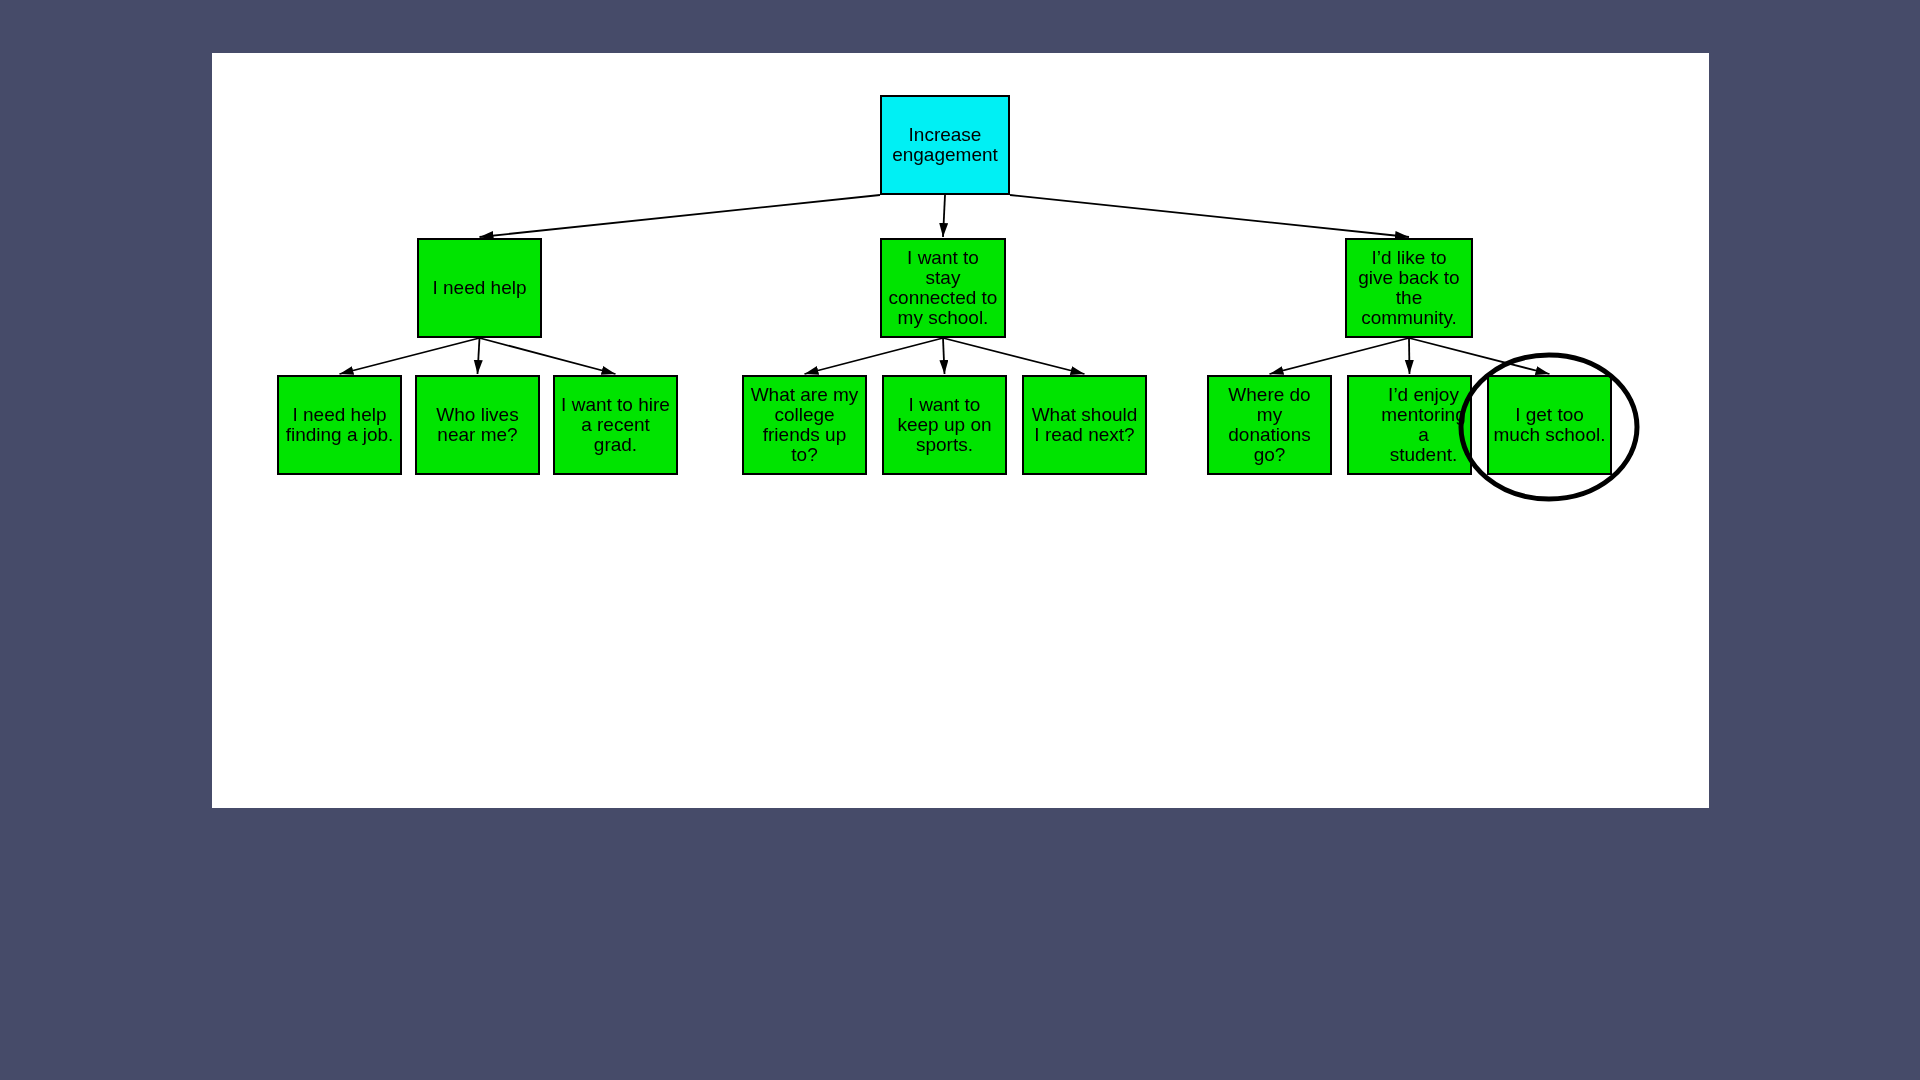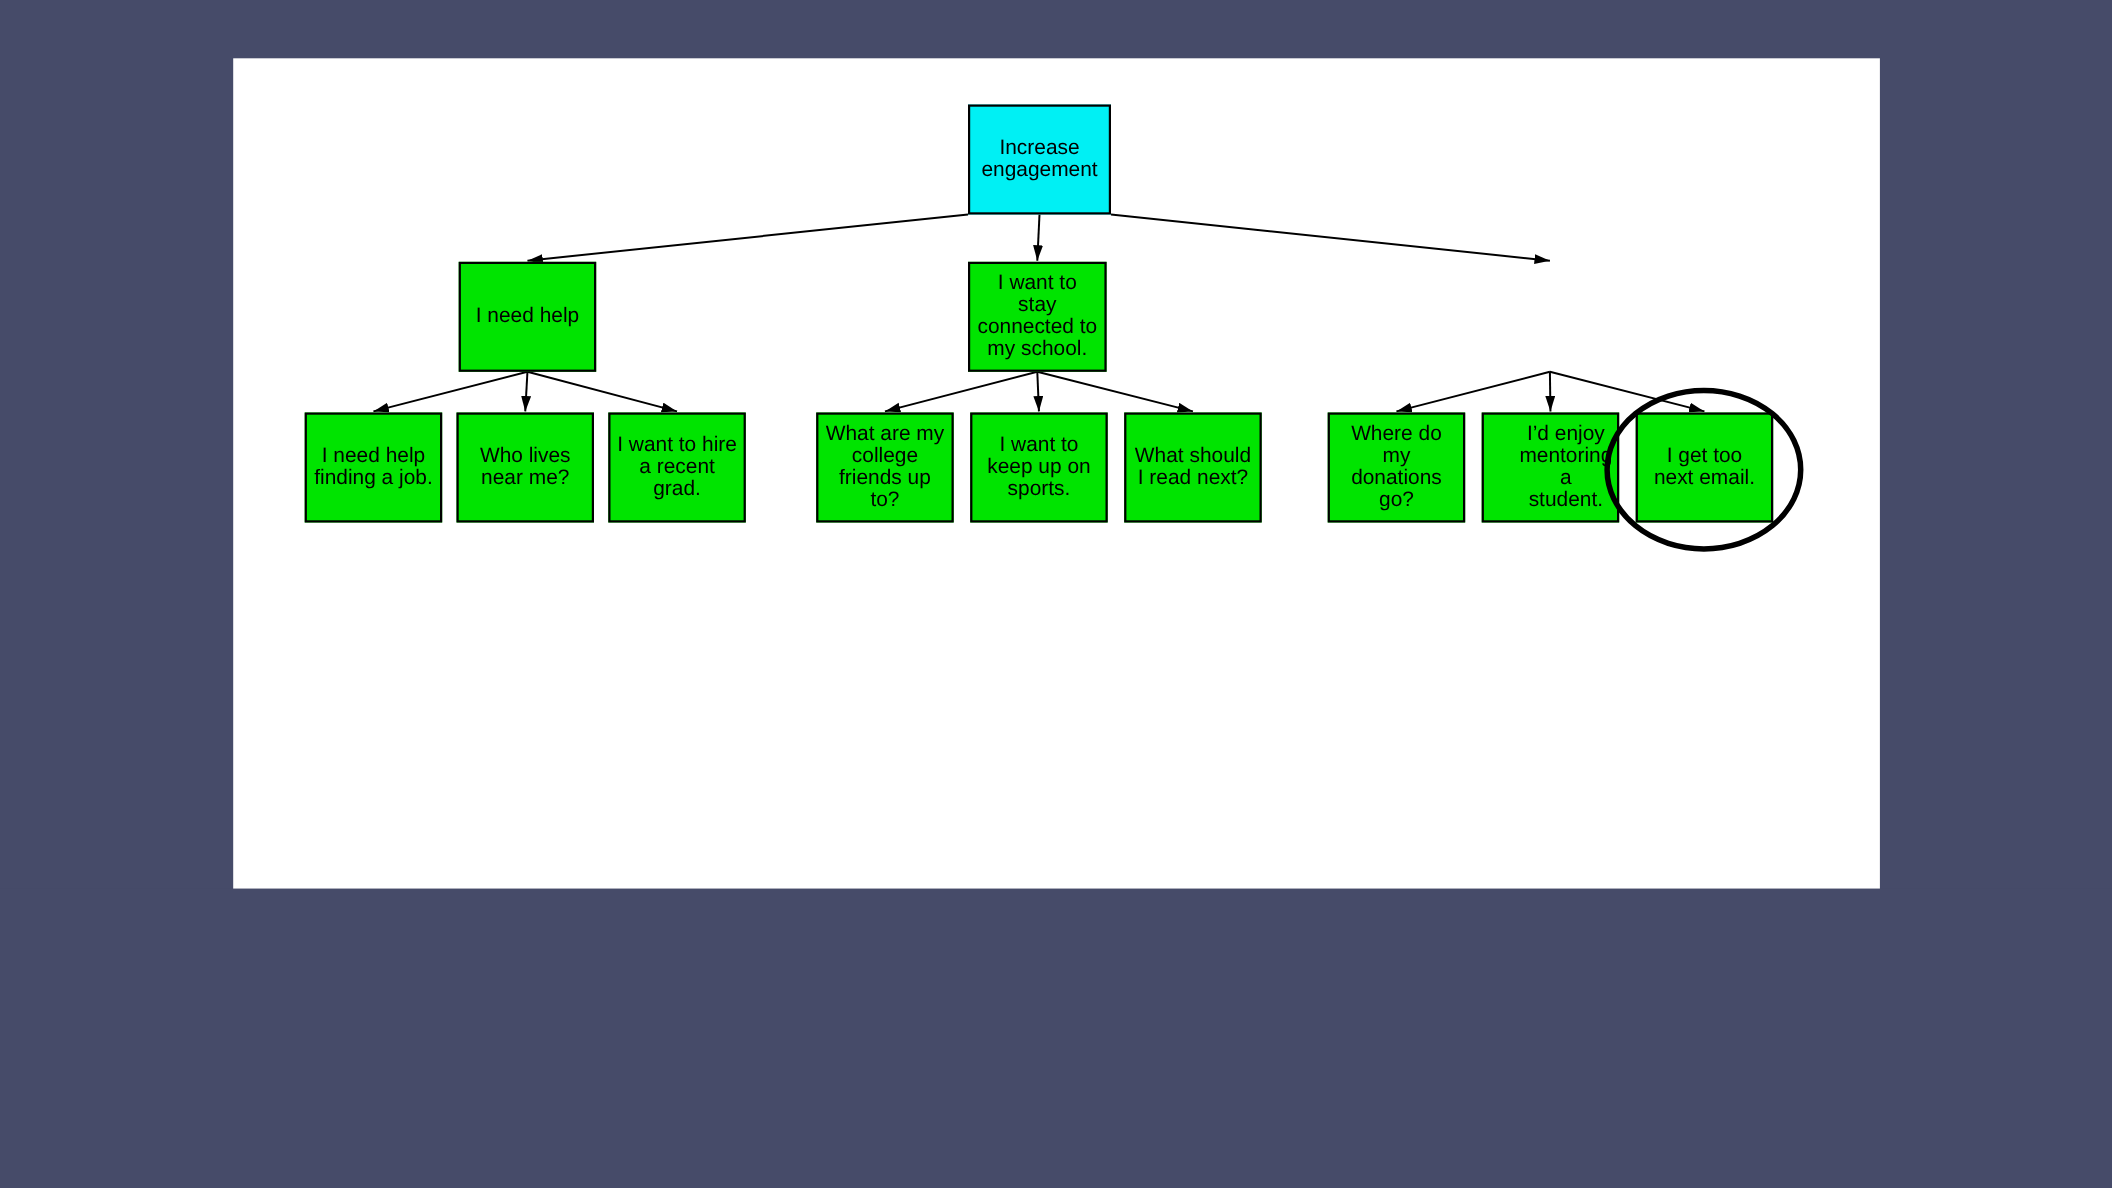--- a/index.html
+++ b/index.html
@@ -91,20 +91,24 @@
   </svg>
 
   <div class="layer" id="nodes-layer">
       <div class="node" style="left: 880px; top: 95px; width: 130px; height: 100px; background: rgb(0, 240, 244); border-color: rgb(0, 0, 0); color: rgb(0, 0, 0);"><span>Increase
 engagement</span></div>
       <div class="node" style="left: 417px; top: 238px; width: 125px; height: 100px; background: rgb(0, 228, 0); border-color: rgb(0, 0, 0); color: rgb(0, 0, 0);"><span>I need help</span></div>
       <div class="node" style="left: 880px; top: 238px; width: 126px; height: 100px; background: rgb(0, 228, 0); border-color: rgb(0, 0, 0); color: rgb(0, 0, 0);"><span>I want to
 stay
 connected to
 my school.</span></div>
+      <div class="node" style="left: 1345px; top: 238px; width: 128px; height: 100px; background: rgb(0, 228, 0); border-color: rgb(0, 0, 0); color: rgb(0, 0, 0);"><span>I’d like to
+give back to
+the
+community.</span></div>
       <div class="node" style="left: 277px; top: 375px; width: 125px; height: 100px; background: rgb(0, 228, 0); border-color: rgb(0, 0, 0); color: rgb(0, 0, 0);"><span>I need help
 finding a job.</span></div>
       <div class="node" style="left: 415px; top: 375px; width: 125px; height: 100px; background: rgb(0, 228, 0); border-color: rgb(0, 0, 0); color: rgb(0, 0, 0);"><span>Who lives
 near me?</span></div>
       <div class="node" style="left: 553px; top: 375px; width: 125px; height: 100px; background: rgb(0, 228, 0); border-color: rgb(0, 0, 0); color: rgb(0, 0, 0);"><span>I want to hire
 a recent
 grad.</span></div>
       <div class="node" style="left: 742px; top: 375px; width: 125px; height: 100px; background: rgb(0, 228, 0); border-color: rgb(0, 0, 0); color: rgb(0, 0, 0);"><span>What are my
 college
 friends up
@@ -115,21 +119,21 @@
       <div class="node" style="left: 1022px; top: 375px; width: 125px; height: 100px; background: rgb(0, 228, 0); border-color: rgb(0, 0, 0); color: rgb(0, 0, 0);"><span>What should
 I read next?</span></div>
       <div class="node" style="left: 1207px; top: 375px; width: 125px; height: 100px; background: rgb(0, 228, 0); border-color: rgb(0, 0, 0); color: rgb(0, 0, 0);"><span>Where do
 my
 donations
 go?</span></div>
       <div class="node" style="left: 1347px; top: 375px; width: 125px; height: 100px; background: rgb(0, 228, 0); border-color: rgb(0, 0, 0); color: rgb(0, 0, 0); padding-left: 28px;"><span>I’d enjoy
 mentoring a
 student.</span></div>
       <div class="node" style="left: 1487px; top: 375px; width: 125px; height: 100px; background: rgb(0, 228, 0); border-color: rgb(0, 0, 0); color: rgb(0, 0, 0);"><span>I get too
-next email.</span></div>
+much school.</span></div>
     </div>
 
   <svg class="layer" viewBox="0 0 1920 1080" xmlns="http://www.w3.org/2000/svg">
     <ellipse id="annotation-ellipse" fill="none" cx="1549" cy="427" rx="88" ry="72" stroke="#000000" stroke-width="5"></ellipse>
   </svg>
 
   <div class="footer">
     <span class="page-num" style="color: rgb(141, 146, 168);">23</span>
     <span class="handle" style="color: rgb(193, 198, 215);">@ttorres</span>
   </div>

